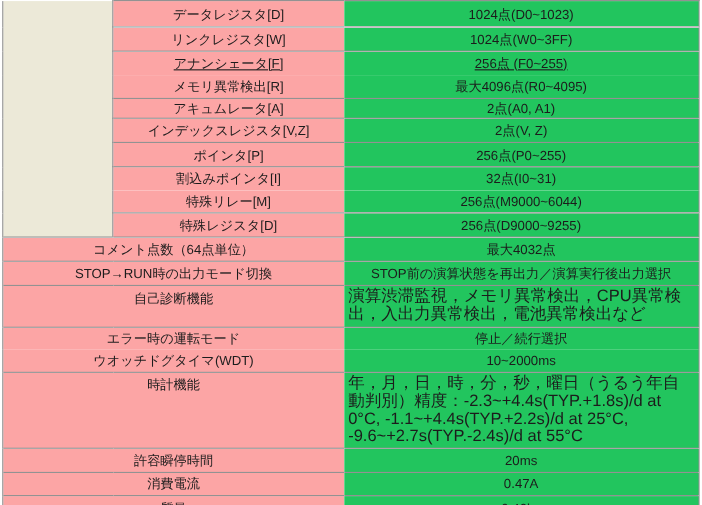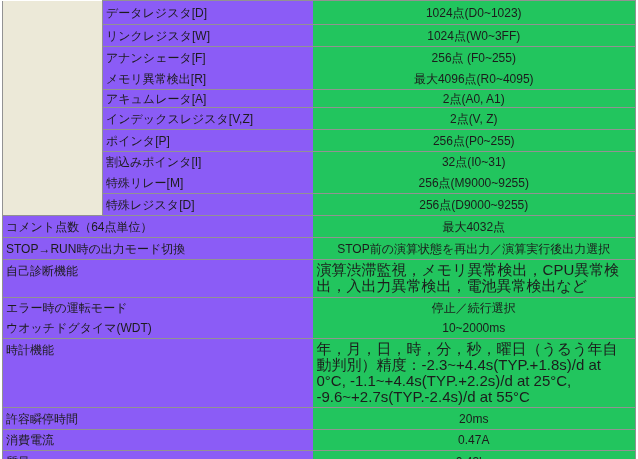--- a/index.html
+++ b/index.html
@@ -27,22 +27,22 @@
   }
   table.spec td {
     margin: 0;
     padding: 0 3px;
     vertical-align: middle;
     overflow: hidden;
     line-height: 14px;
   }
   
   td.lbl {
-    background: #8b5cf6;
-    text-align: left;
+    background: #fca5a5;
+    text-align: center;
     padding-left: 5px;
   }
   
   td.val {
     background: #22c55e;
     text-align: center;
   }
   td.val.wrap {
     text-align: left;
     vertical-align: top;
@@ -78,21 +78,21 @@
     <tbody>
         <tr style="height: 24px;">
           <td class="device-span" rowspan="10"></td>
           <td class="lbl bt">データレジスタ[D]</td>
           <td class="val br bt">1024点(D0~1023)</td>
         </tr>
         <tr style="height: 22px;">
           <td class="lbl bt">リンクレジスタ[W]</td>
           <td class="val br bt">1024点(W0~3FF)</td>
         </tr>
-        <tr style="height: 22px;">
+        <tr style="height: 22px; text-decoration: underline;">
           <td class="lbl bt">アナンシェータ[F]</td>
           <td class="val br bt">256点 (F0~255)</td>
         </tr>
         <tr style="height: 21px;">
           <td class="lbl">メモリ異常検出[R]</td>
           <td class="val br">最大4096点(R0~4095)</td>
         </tr>
         <tr style="height: 18px;">
           <td class="lbl bt">アキュムレータ[A]</td>
           <td class="val br bt">2点(A0, A1)</td>
@@ -104,21 +104,21 @@
         <tr style="height: 22px;">
           <td class="lbl bt">ポインタ[P]</td>
           <td class="val br bt">256点(P0~255)</td>
         </tr>
         <tr style="height: 21px;">
           <td class="lbl bt">割込みポインタ[I]</td>
           <td class="val br bt">32点(I0~31)</td>
         </tr>
         <tr style="height: 21px;">
           <td class="lbl">特殊リレー[M]</td>
-          <td class="val br">256点(M9000~9255)</td>
+          <td class="val br">256点(M9000~6044)</td>
         </tr>
         <tr style="height: 22px;">
           <td class="lbl bt">特殊レジスタ[D]</td>
           <td class="val br bt">256点(D9000~9255)</td>
         </tr>
         <tr style="height: 22px;">
           <td class="lbl bl bt" colspan="2">コメント点数（64点単位）</td>
           <td class="val br bt">最大4032点</td>
         </tr>
         <tr style="height: 22px;">

